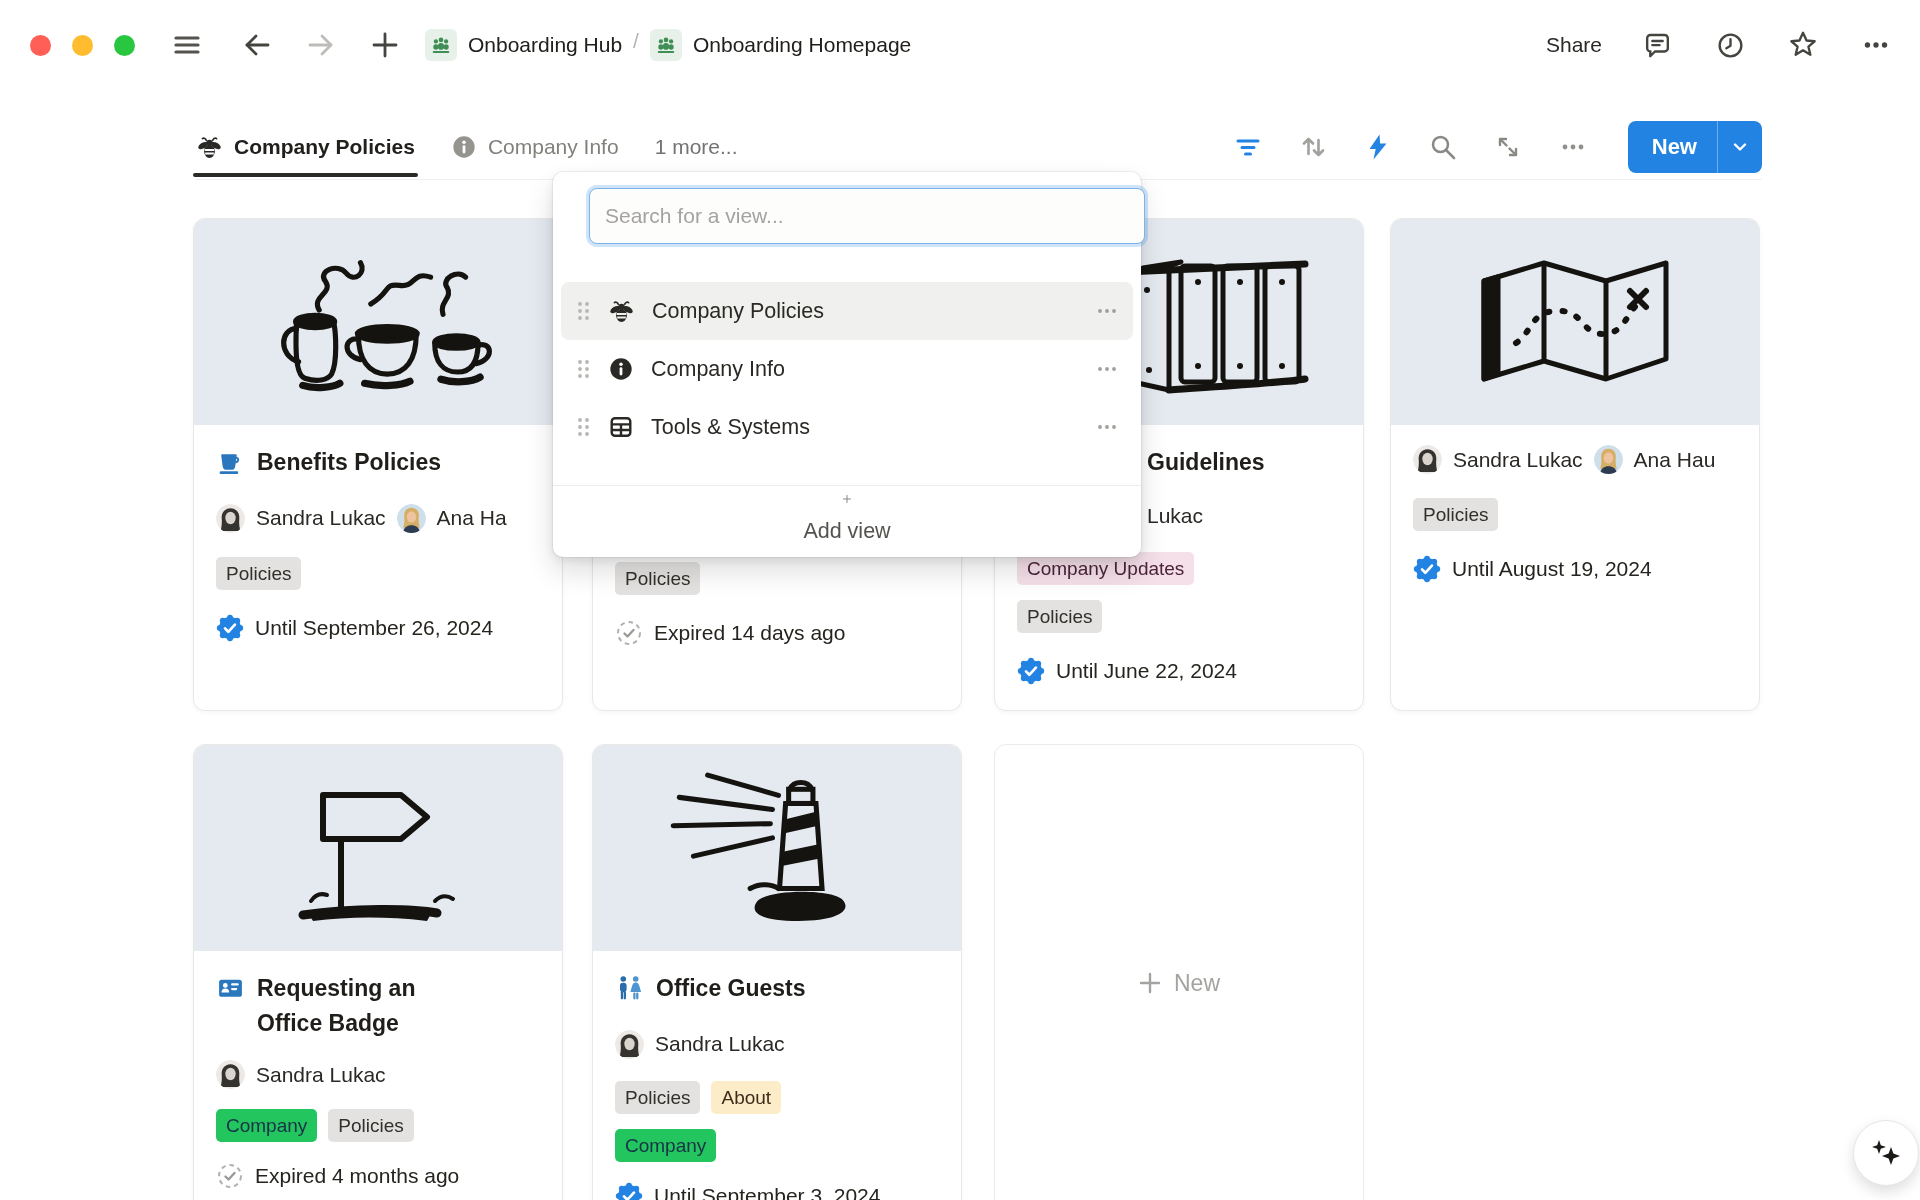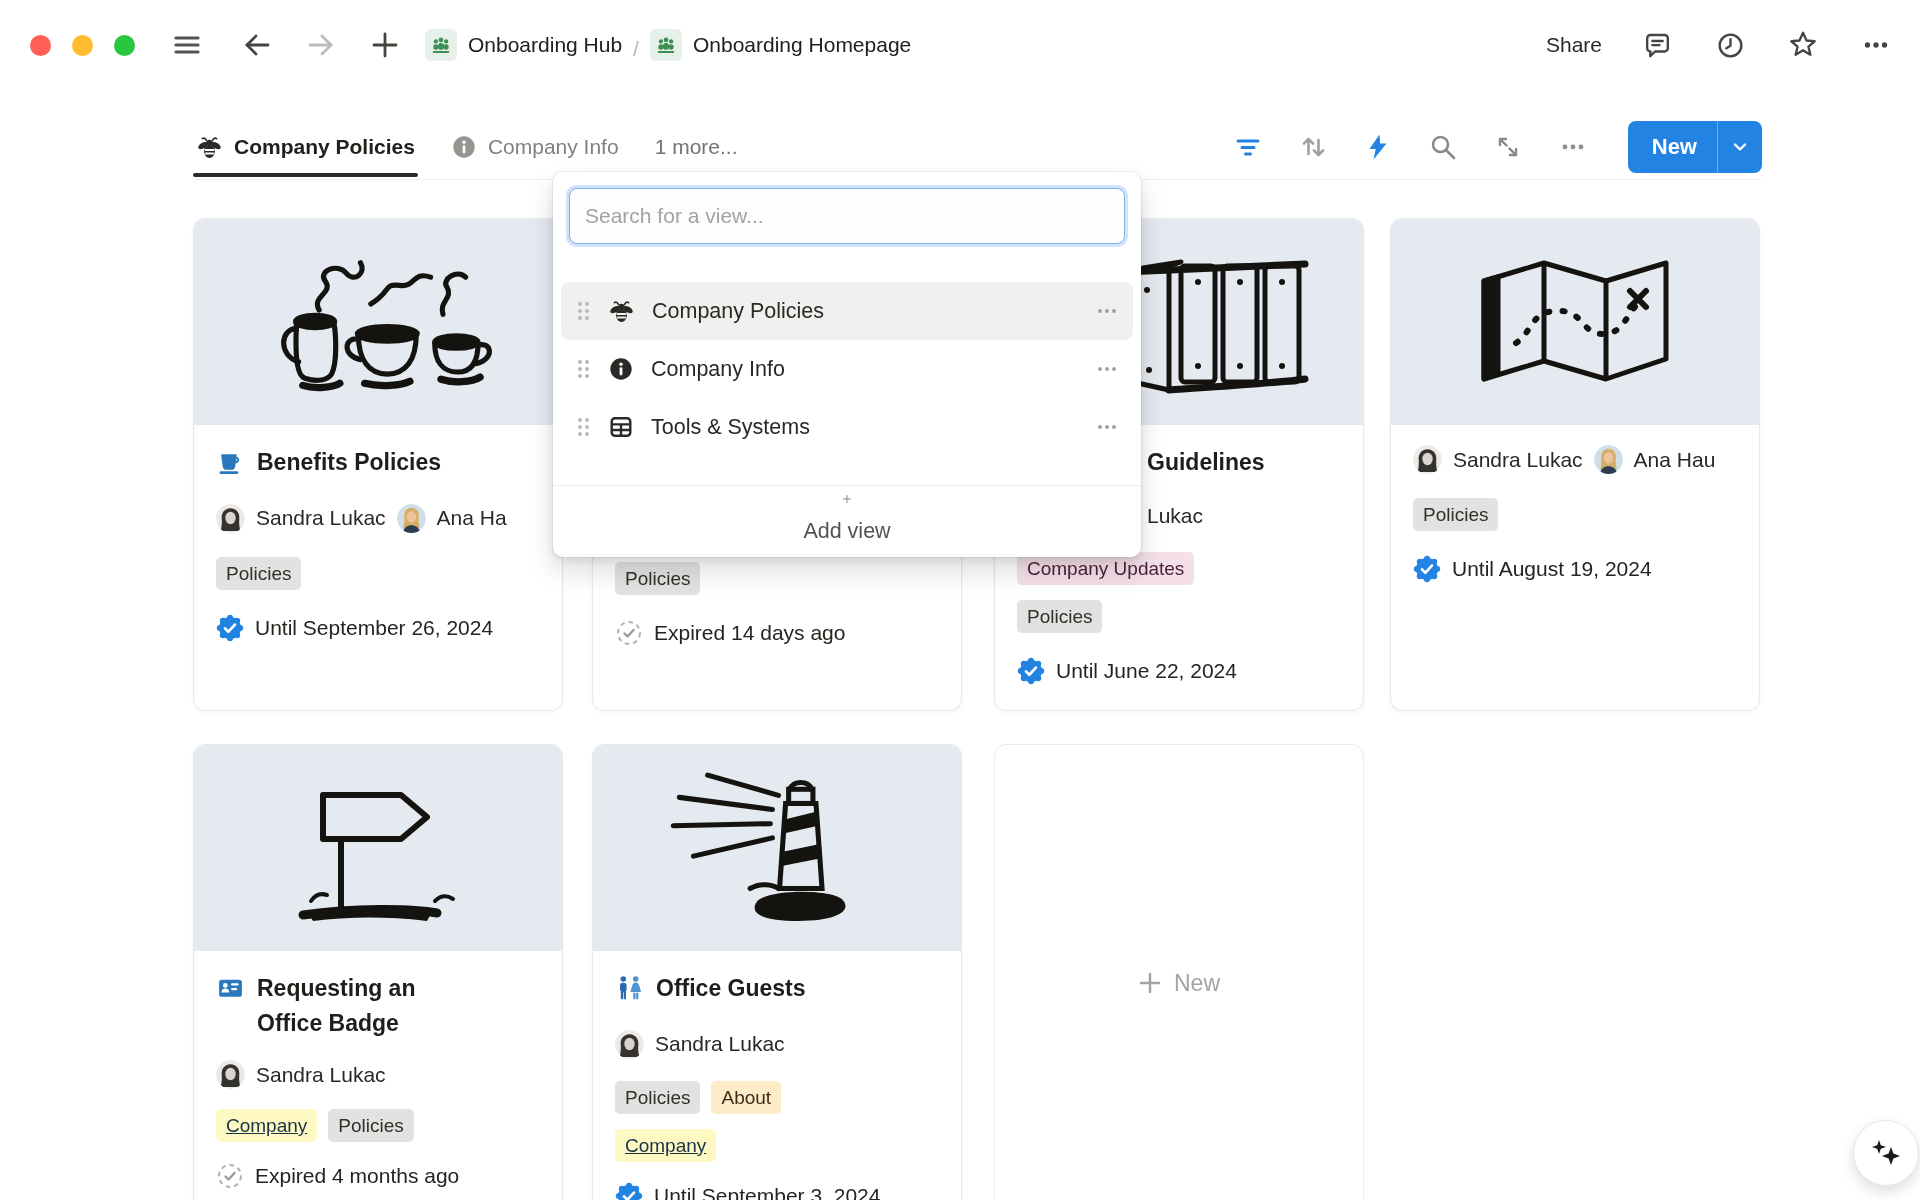--- a/index.html
+++ b/index.html
@@ -6,21 +6,21 @@
   .screen{position:relative;width:1920px;height:1200px;background:#ffffff;overflow:hidden;
           font-family:"Liberation Sans","DejaVu Sans",sans-serif;color:#26241f;}
 
   
   .topbar{position:absolute;top:0;left:0;right:0;height:90px;display:flex;align-items:center;padding:0 26px 0 30px;box-sizing:border-box;}
   .lights{display:flex;gap:21px;align-items:center;}
   .light{width:21px;height:21px;border-radius:50%;}
   .light.red{background:#ff5f57}.light.yellow{background:#febc2e}.light.green{background:#29c73f}
   .iconbtn{display:flex;align-items:center;justify-content:center;width:36px;height:36px;flex:none;}
   .ml36{margin-left:34px}.ml30{margin-left:28px}
-  .breadcrumb{display:flex;align-items:flex-end;gap:11px;font-size:21px;margin-left:22px;color:#22201c;white-space:nowrap;}
+  .breadcrumb{display:flex;align-items:flex-start;gap:11px;font-size:21px;margin-left:22px;color:#22201c;white-space:nowrap;}
   .bc-item{display:flex;align-items:center;gap:11px;}
   .bc-icon{width:32px;height:32px;border-radius:6px;background:#e7f0e9;display:flex;align-items:center;justify-content:center;flex:none;}
   .bc-sep{color:#b7b5b1;}
   .topbar-right{margin-left:auto;display:flex;align-items:center;gap:37px;}
   .share{font-size:21px;color:#2b2925;}
 
   
   .tabbar{position:absolute;top:114px;left:196px;right:158px;height:66px;display:flex;align-items:center;}
   .tabbar::after{content:"";position:absolute;left:0;right:0;bottom:0;height:1px;background:#f1f0ee;}
   .tabs{display:flex;gap:36px;align-items:center;}
@@ -44,34 +44,34 @@
   .tags-row + .tags-row{margin-top:15px;}
   .title-row{display:flex;gap:12px;align-items:flex-start;font-size:23px;font-weight:700;color:#201e1a;line-height:1.5;}
   .title-row .cicon{flex:none;margin-top:3px;}
   .title-text{white-space:pre-line;}
   .person-row{display:flex;align-items:center;gap:11px;font-size:21px;color:#2b2925;white-space:nowrap;overflow:hidden;}
   .avatar{width:29px;height:29px;border-radius:50%;overflow:hidden;flex:none;}
   .tags-row{display:flex;gap:11px;}
   .tag{font-size:19px;line-height:1;padding:7px 10px;border-radius:5px;white-space:nowrap;}
   .tag-gray{background:#e3e2e0;color:#32302c;}
   .tag-pink{background:#f5e0e9;color:#4c2337;}
-  .tag-blue{background:#fef9c3;color:#183347;text-decoration:underline;}
+  .tag-blue{background:#22c55e;color:#183347;}
   .tag-yellow{background:#fdecc8;color:#402c1b;}
   .status-row{display:flex;align-items:center;gap:11px;font-size:21px;color:#26241f;white-space:nowrap;}
   .spacer{height:93px;}
   .occluded-pad{padding-left:130px;}
   .card-new{display:flex;align-items:center;justify-content:center;box-shadow:none;border-color:#ebebe9;}
   .newcard-inner{display:flex;align-items:center;gap:12px;color:#a5a3a0;font-size:23px;}
 
   
   .view-menu{position:absolute;left:553px;top:172px;width:588px;height:385px;background:#fff;border-radius:10px;z-index:50;
              box-shadow:0 0 0 1px rgba(15,15,15,.05),0 14px 28px rgba(15,15,15,.14),0 3px 8px rgba(15,15,15,.08);}
   .menu-search{position:absolute;left:16px;right:16px;top:16px;height:56px;}
   .menu-search input{width:100%;height:100%;box-sizing:border-box;border:1px solid #7cb3e8;border-radius:8px;background:#fdfdfc;
-             box-shadow:0 0 0 3px rgba(35,131,226,.22);font-size:21px;padding:0 15px;color:#26241f;outline:none;font-family:inherit;}
+             box-shadow:0 0 0 3px rgba(35,131,226,.22);font-size:21px;padding:0 15px;color:#26241f;outline:none;font-family:inherit;margin-left:20px;}
   .menu-search input::placeholder{color:#a5a3a0;}
   .menu-list{position:absolute;left:8px;right:8px;top:110px;}
   .menu-row{height:58px;display:flex;align-items:center;padding:0 15px;border-radius:8px;font-size:21.5px;color:#2b2925;gap:17px;box-sizing:border-box;}
   .menu-row.selected{background:#f0f0ee;}
   .row-label{flex:1;}
   .menu-divider{position:absolute;left:0;right:0;top:313px;height:1px;background:#ececea;}
   .add-view{position:absolute;left:0;right:0;top:322px;height:50px;display:flex;align-items:center;gap:15px;padding:0 25px;font-size:21.5px;color:#55534e;box-sizing:border-box;flex-direction:column;}
 
   
   .ai-fab{position:absolute;left:1853px;top:1120px;width:64px;height:64px;border-radius:50%;background:#fff;border:1px solid #e7e6e4;

